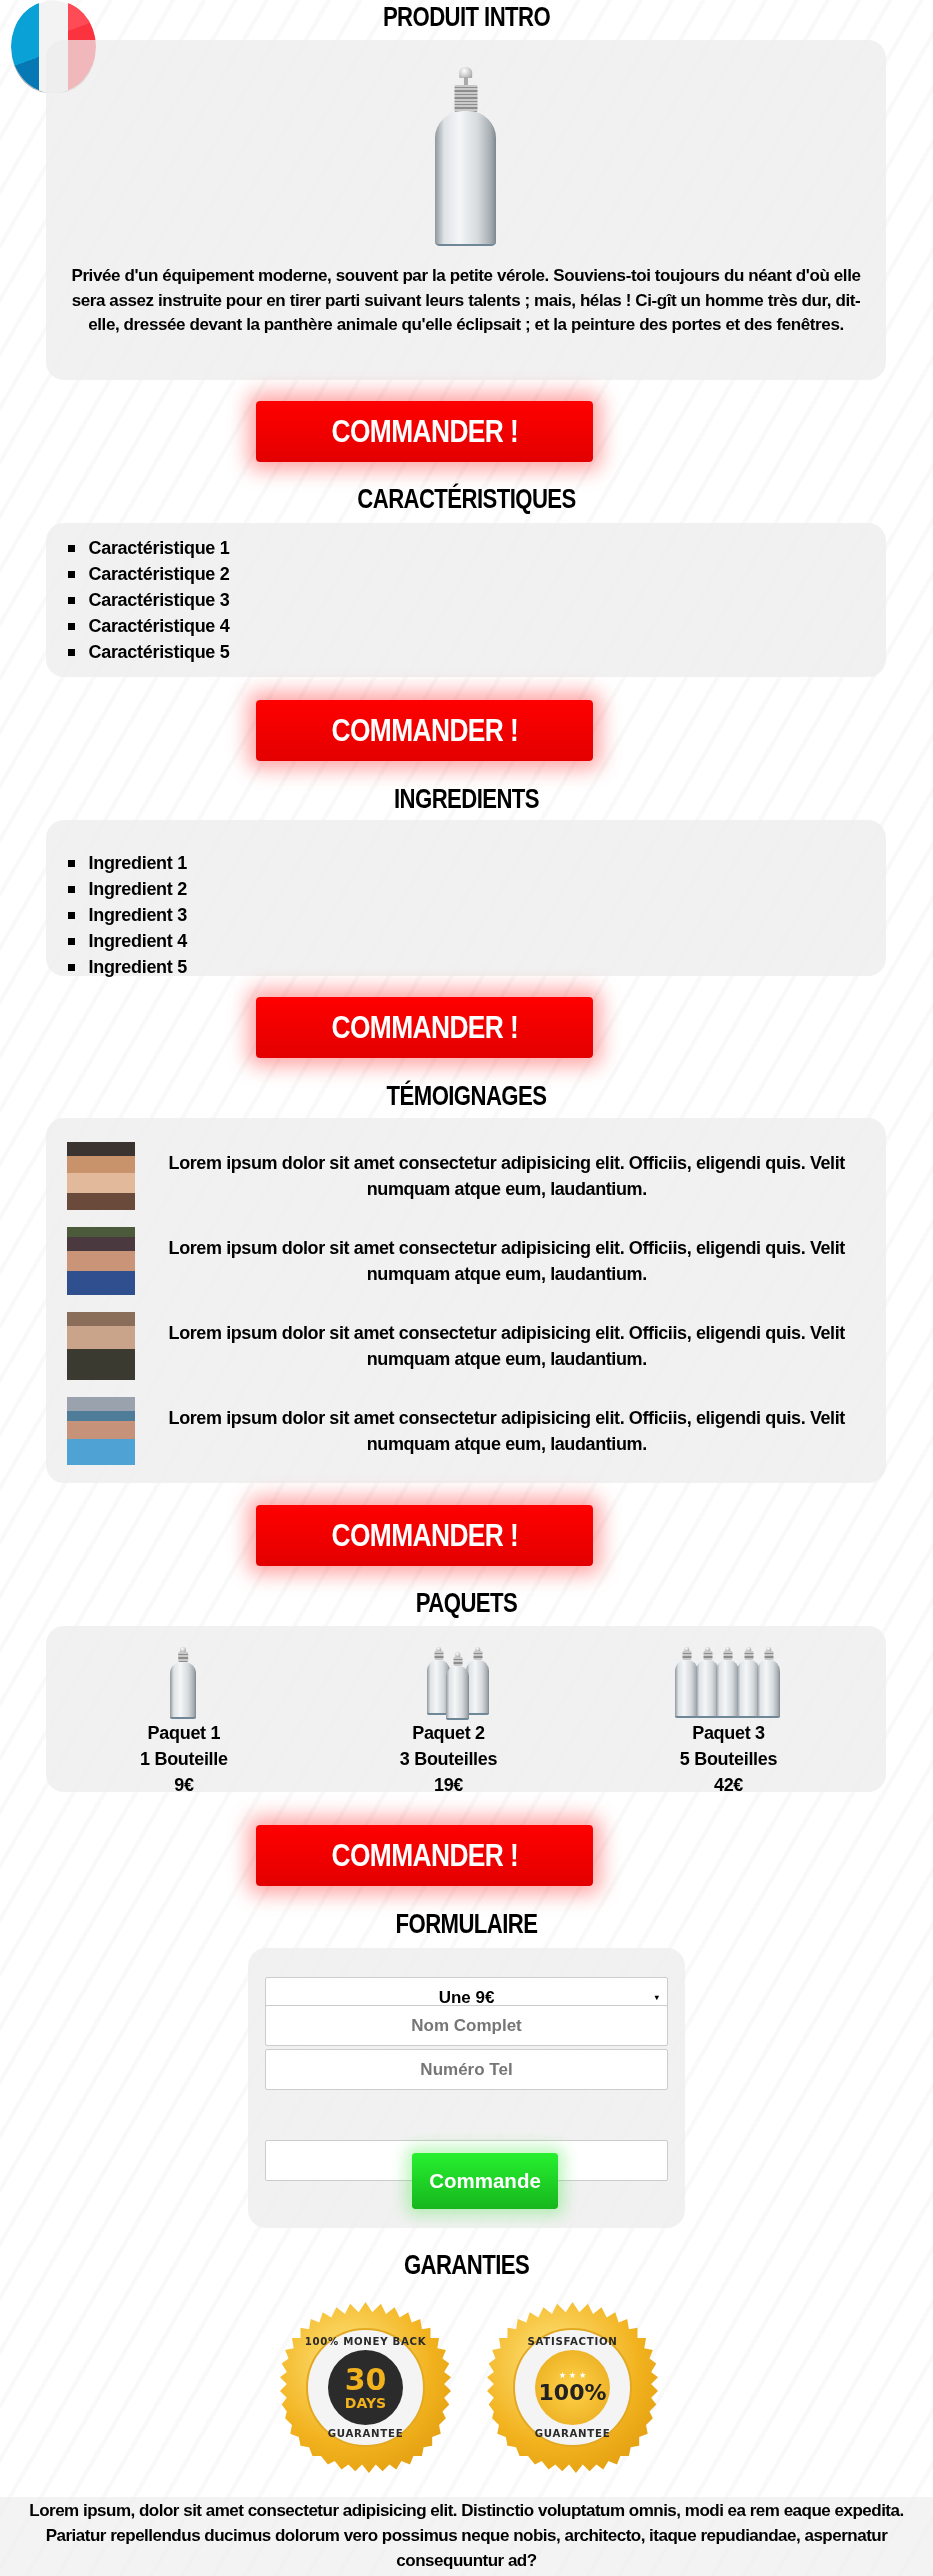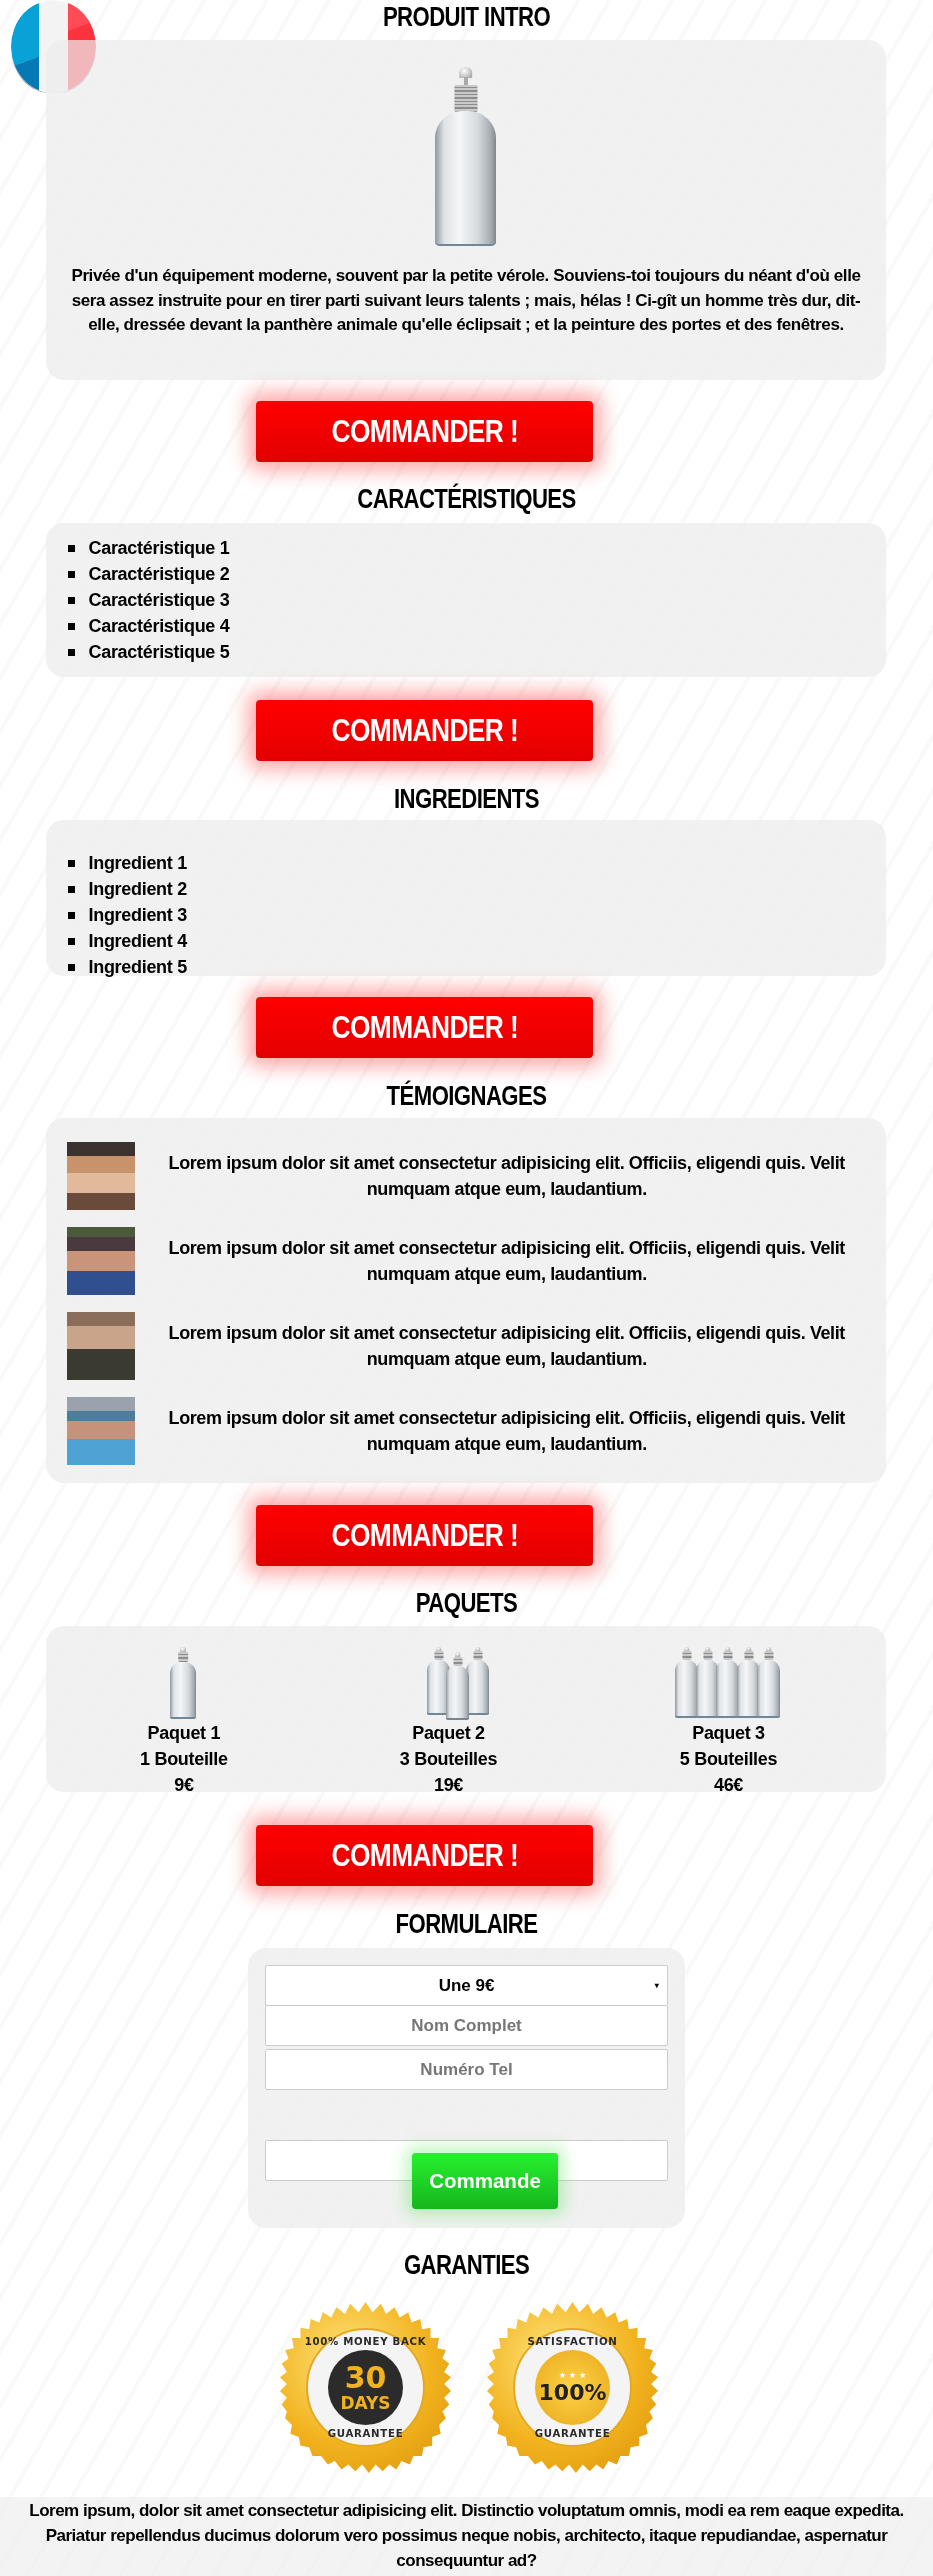--- a/index.html
+++ b/index.html
@@ -274,52 +274,52 @@
           <div class="body" style="top:13.7px;"></div>
         </div>
       <div class="bottle" style="position:absolute; left:165px; top:5.5px; width:23px; height:71px;">
           <div class="knob" style="top:0;width:5.5px;height:4.8px;"></div>
           <div class="neck" style="top:4.8px;width:9px;height:9px;"></div>
           <div class="body" style="top:13.7px;"></div>
         </div>
     </div>
     <div class="line">Paquet 3</div>
     <div class="line">5 Bouteilles</div>
-    <div class="line">46€</div>
+    <div class="line">42€</div>
   </div>
 </div>
 
 <button class="cta" style="top:1825px;">
     <span>COMMANDER !</span>
   </button>
 
 <div class="abs" style="top:1911px;">
   <h2 class="section-title">FORMULAIRE</h2>
 </div>
 <div class="panel" style="left:248px; width:437px; top:1948px; height:280px;">
-  <div class="select-wrap" style="top:17px;">
+  <div class="select-wrap" style="top:29px;">
     <span>Une 9€</span>
     <span class="arrow">▾</span>
   </div>
   <input class="form-field" style="top: 57px;" type="text" placeholder="Nom Complet">
   <input class="form-field" style="top: 101px;" type="text" placeholder="Numéro Tel">
   <input class="form-field" style="top: 145px; margin-top: 47px;" type="text" placeholder="Adresse">
   <button class="submit">Commande</button>
 </div>
 
 <div class="abs" style="top:2252px;">
   <h2 class="section-title">GARANTIES</h2>
 </div>
 <div class="badge" style="left:280px; top:2302px;">
   <div class="rim"></div>
   <div class="ring"></div>
   <div class="curve-top">100% MONEY BACK</div>
   <div class="center" style="background:#2b2b2b; color:#f2b21e;">
     <span style="font-size:30px; line-height:30px;">30</span>
-    <span style="font-size:17px;">DAYS</span>
+    <span style="font-size:14px;">DAYS</span>
   </div>
   <div class="curve-bottom">GUARANTEE</div>
 </div>
 <div class="badge" style="left:487px; top:2302px;">
   <div class="rim"></div>
   <div class="ring"></div>
   <div class="curve-top">SATISFACTION</div>
   <div class="center" style="background:radial-gradient(circle,#ffd24a,#e8a81a); color:#222;">
     <span style="font-size:8.2px; color:#fff;">★ ★ ★</span>
     <span style="font-size:22px; line-height:26px;">100%</span>

